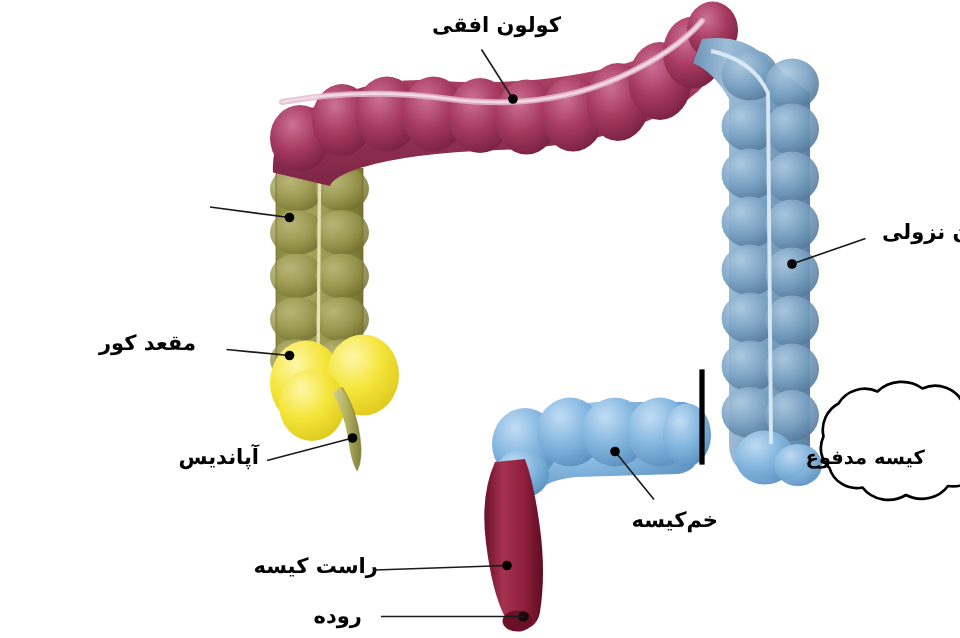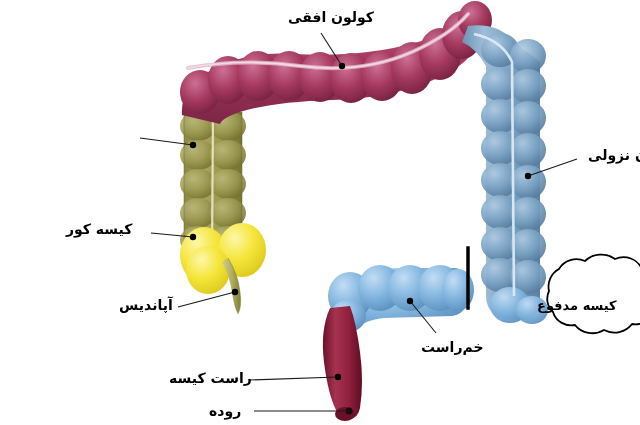--- a/index.html
+++ b/index.html
@@ -257,25 +257,25 @@
       <circle cx="378" cy="301" r="3.2"></circle>
       <circle cx="306" cy="377" r="3.2"></circle>
     </g>
   </svg>
 
   <div class="label-text" style="left:256px; top:10px;">کولون افقی</div>
 
 
   <div class="label-text" style="left:556px; top:148px;">کولون نزولی</div>
 
-  <div class="label-text" style="left:34px; top:222px;">کیسه کور</div>
+  <div class="label-text" style="left:34px; top:222px;">مقعد کور</div>
 
   <div class="label-text" style="left:87px; top:298px;text-align:right;">آپاندیس</div>
 
-  <div class="label-text" style="left:389px; top:340px;">خم‌راست</div>
+  <div class="label-text" style="left:389px; top:340px;">خم‌کیسه</div>
 
   <div class="label-text" style="left:137px; top:371px;">راست کیسه</div>
 
   <div class="label-text" style="left:177px; top:404px;">روده</div>
 
   <div class="label-cloud" style="left:505px; top:298px;">کیسه مدفوع</div>
 
 </div>
 
 </body></html>

